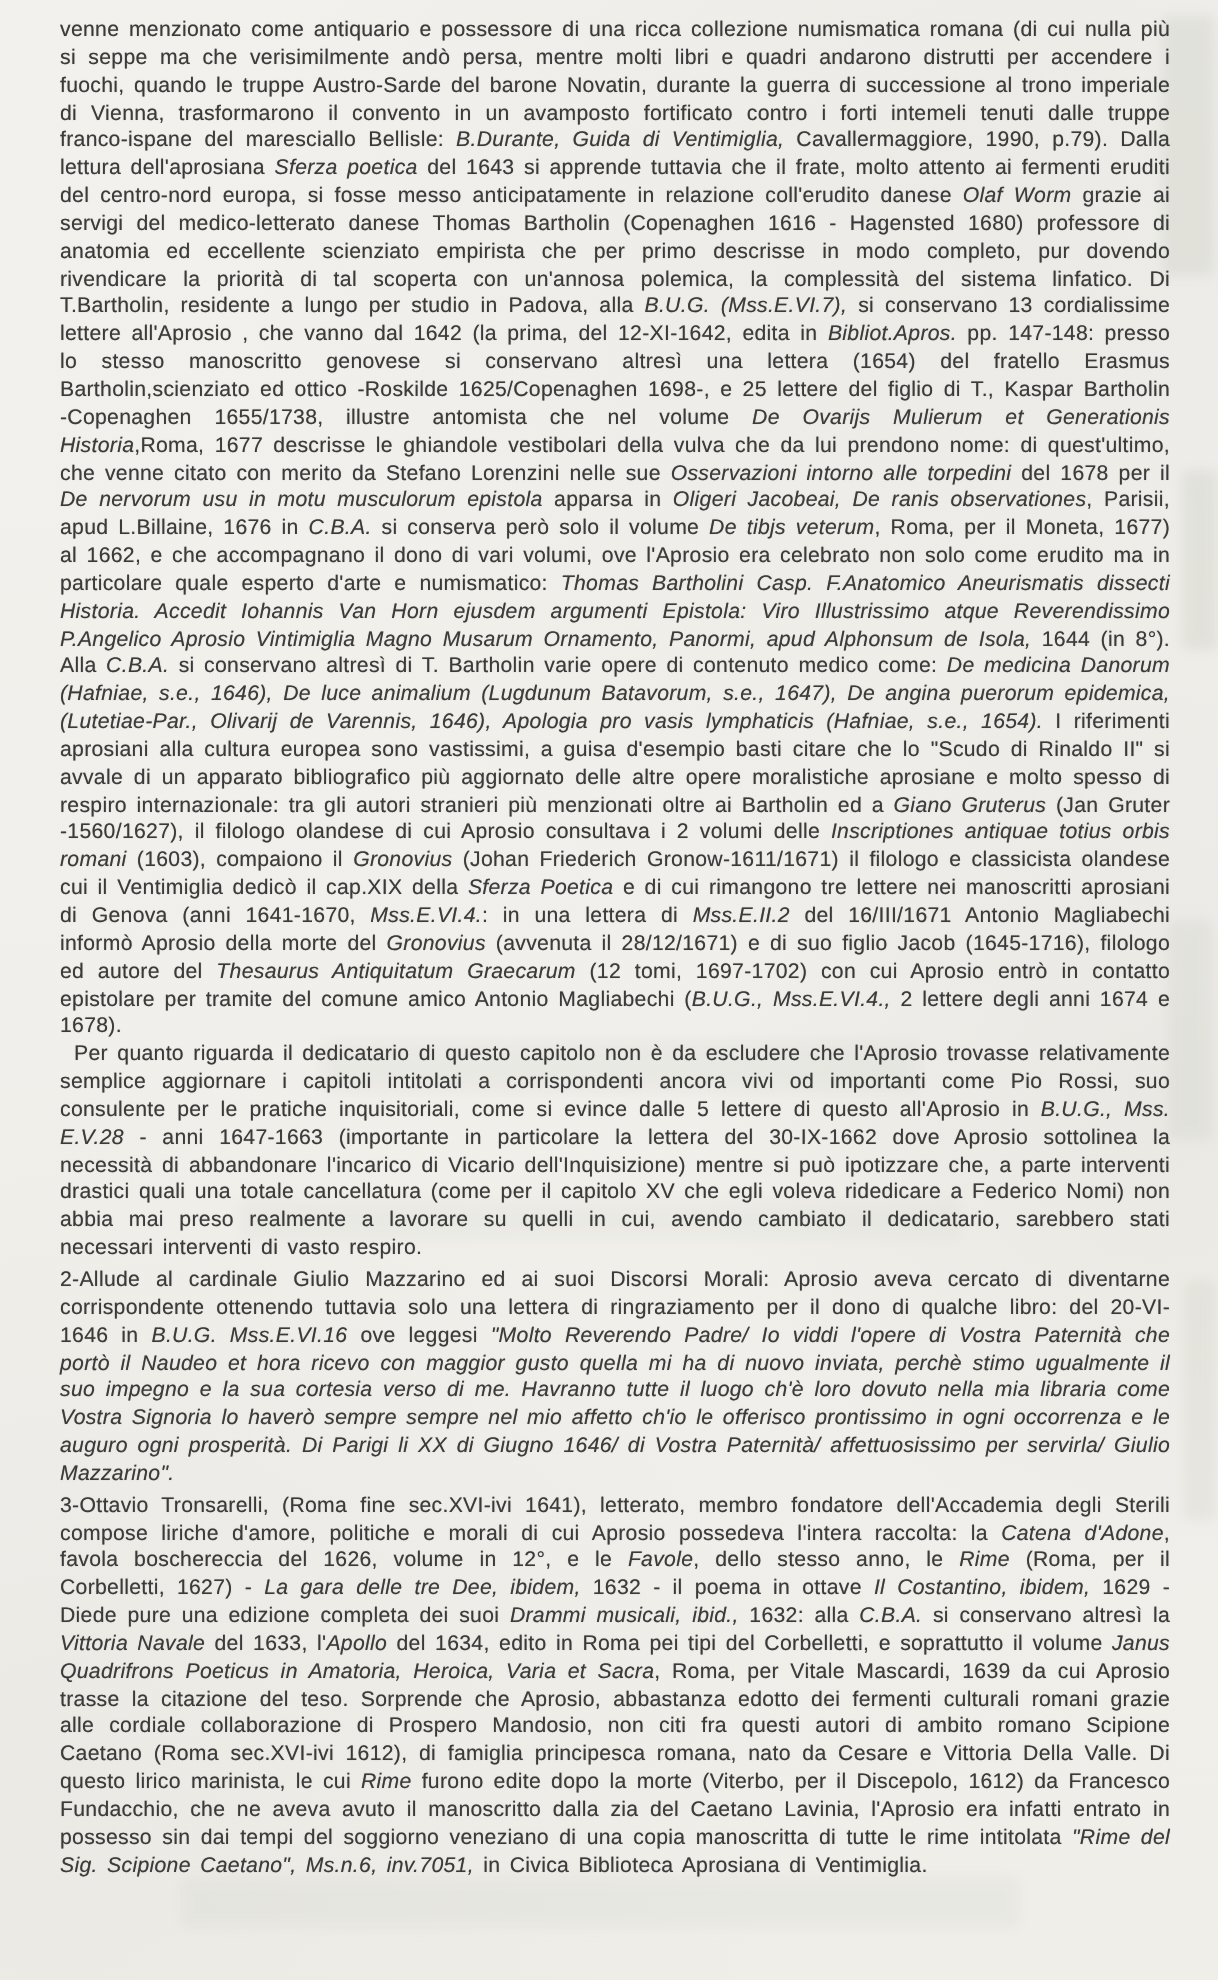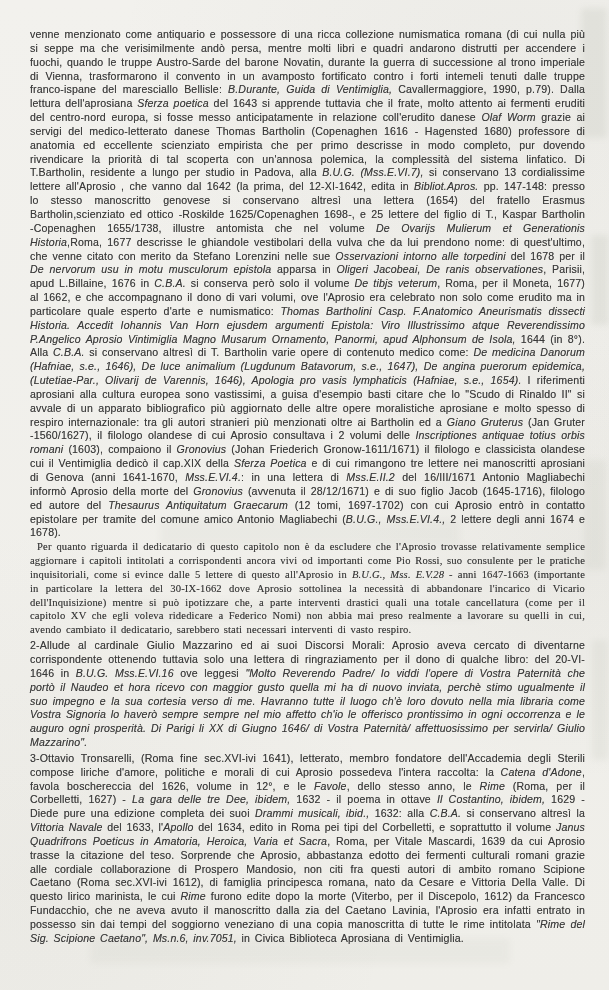--- a/index.html
+++ b/index.html
@@ -17,34 +17,34 @@
     background:
       radial-gradient(circle at 85% 10%, rgba(120,120,110,0.05), transparent 40%),
       radial-gradient(circle at 95% 55%, rgba(120,120,110,0.06), transparent 30%),
       radial-gradient(circle at 5% 90%, rgba(120,120,110,0.04), transparent 35%),
       linear-gradient(#f2f1ed, #efeee9);
     pointer-events: none;
   }
   .page-text {
     position: relative;
     z-index: 2;
-    padding: 28px 24px 0 30px;
+    padding: 9px 24px 0 30px;
     color: #3b3b3b;
   }
   .para {
     margin: 0;
     font-size: 10.6px;
     line-height: 13.85px;
     text-align: justify;
     letter-spacing: 0.15px;
     word-spacing: 1.6px;
     color: #3b3b3b;
     text-shadow: 0 0 0.4px rgba(60,60,60,0.55);
   }
-  .para.indent { text-indent: 7px; font-family: Liberation Serif, serif; }
+  .para.indent { text-indent: 7px; }
   .para.gap { margin-top: 2px; }
   .it { font-style: italic; }
   
   .bleed {
     position: absolute;
     z-index: 1;
     background: #9aa08f;
     opacity: 0.14;
     filter: blur(3px);
     border-radius: 3px;

